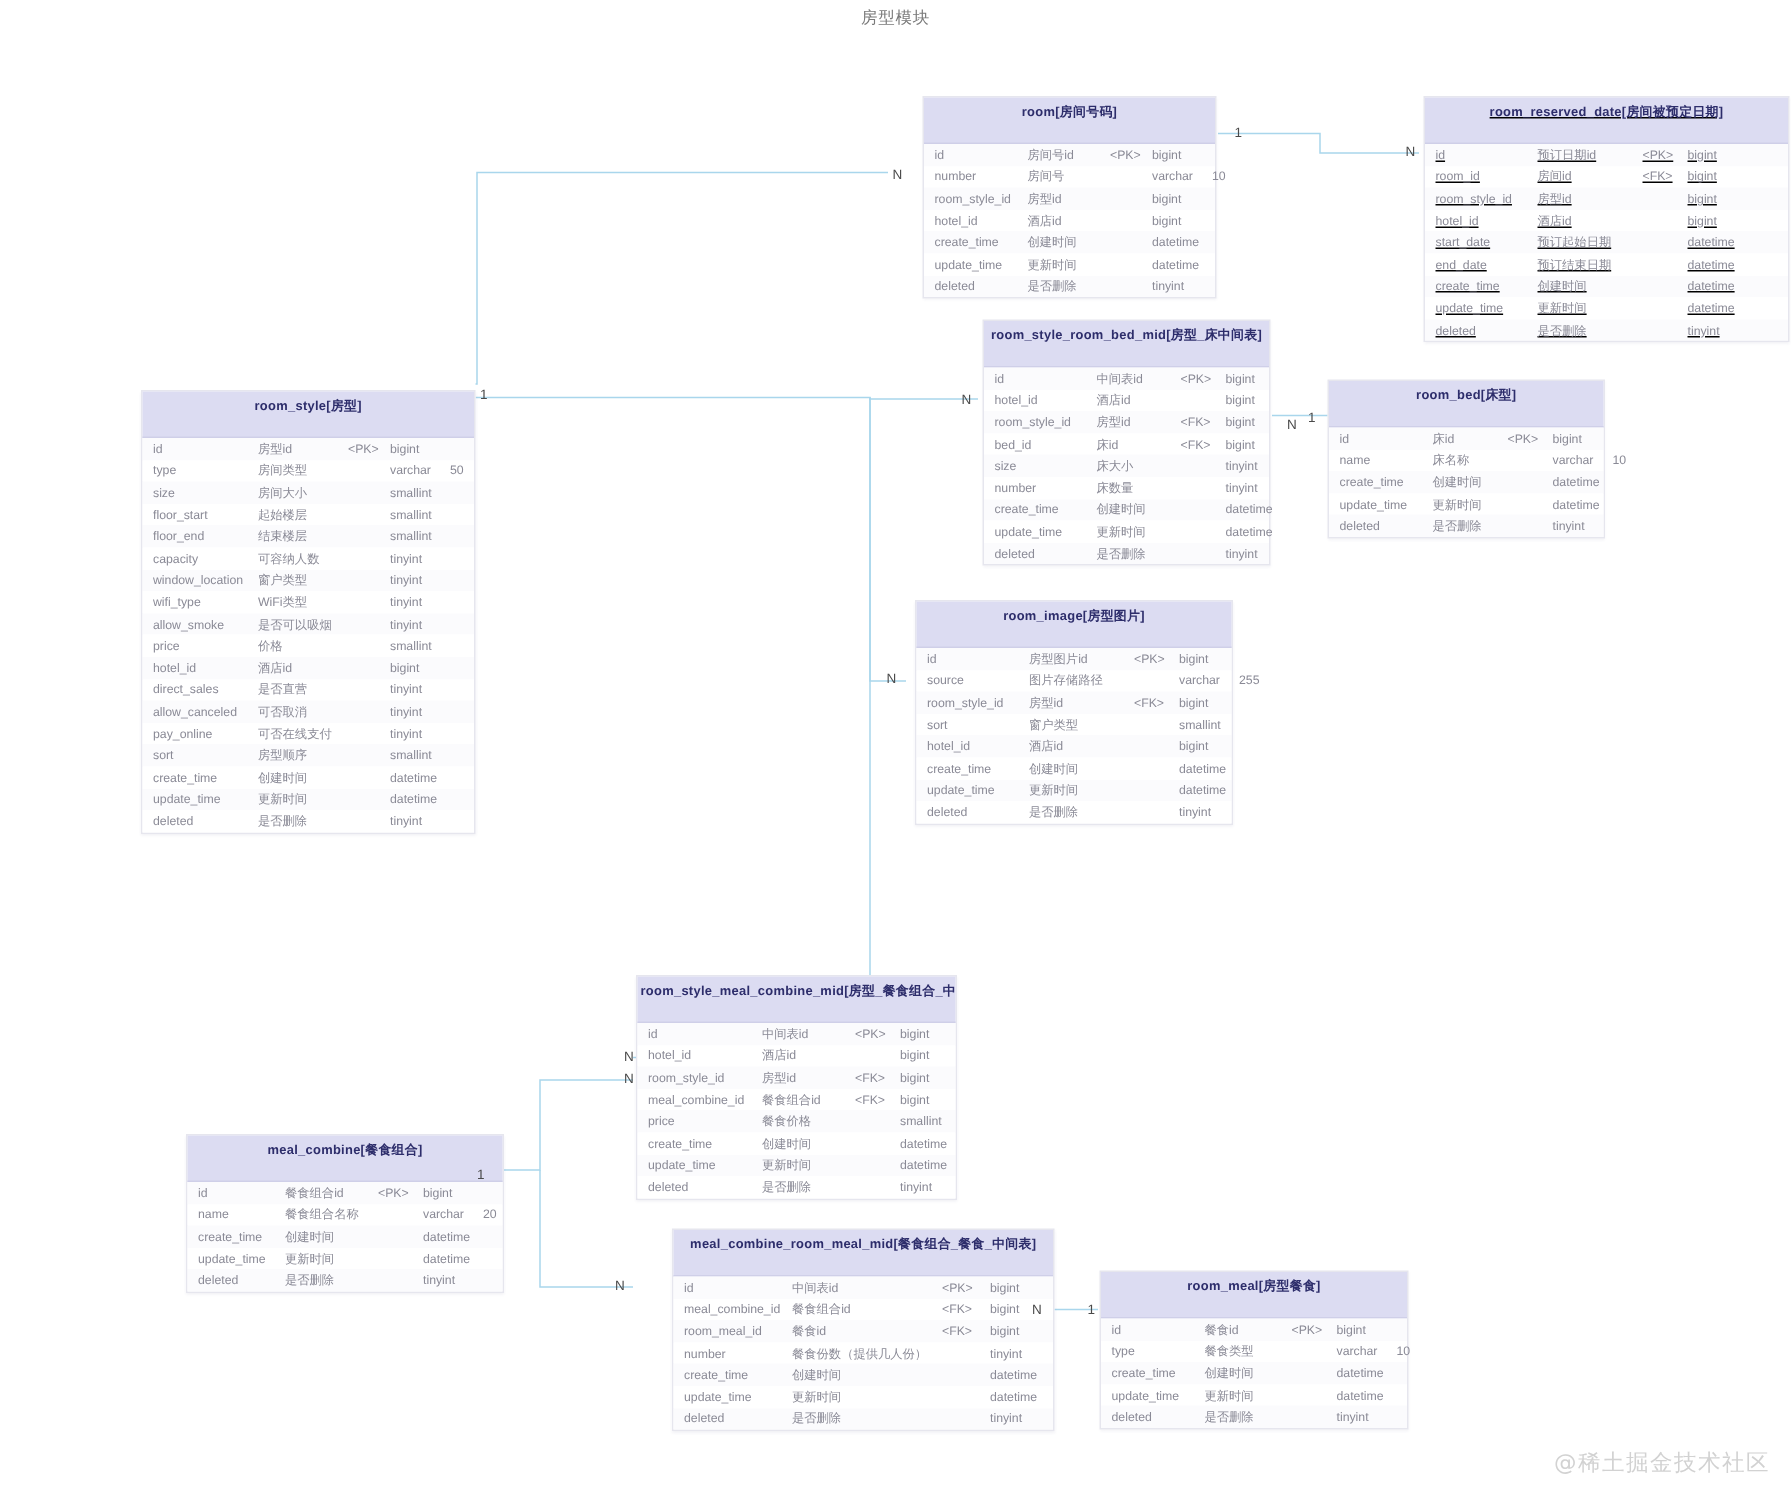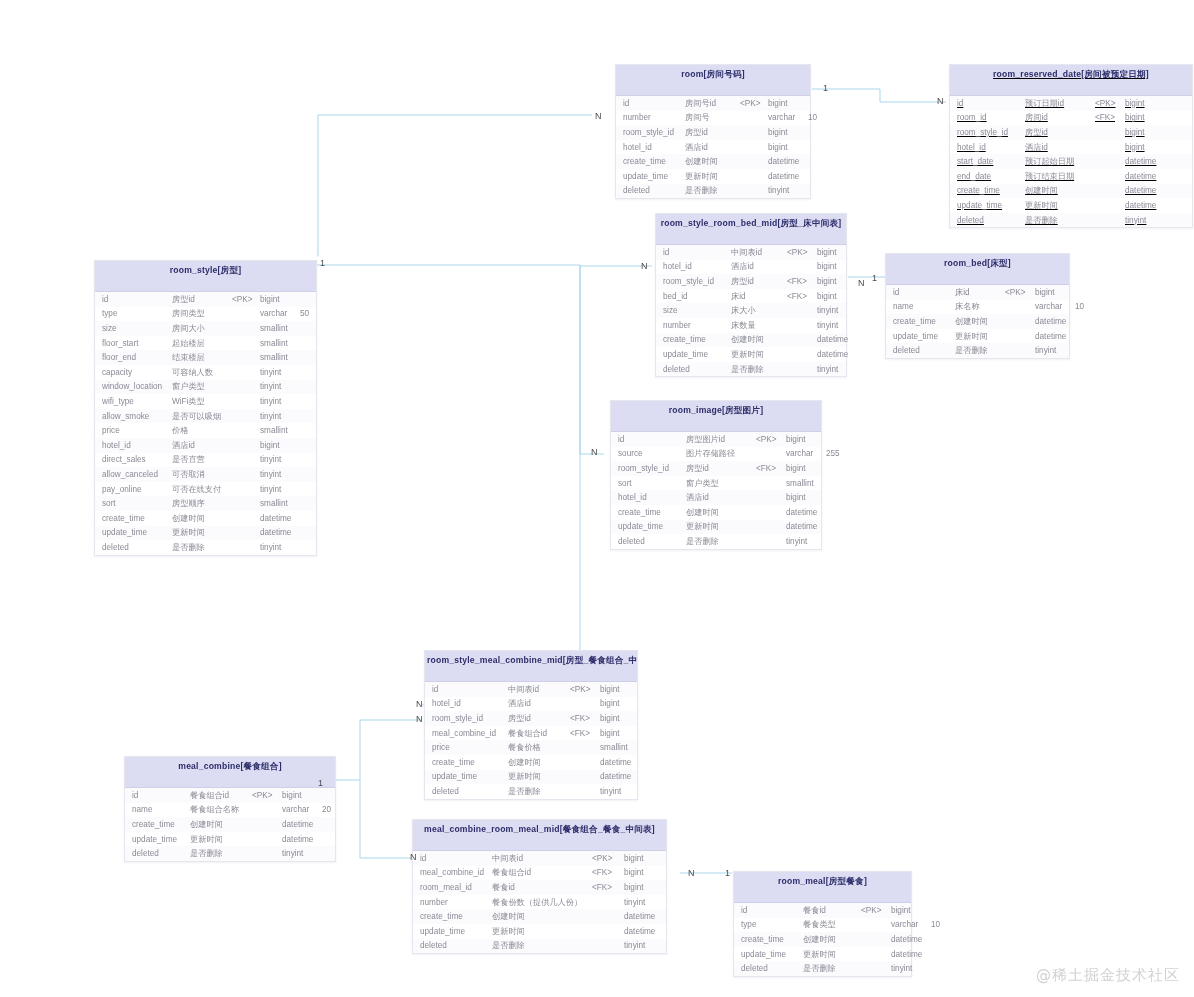--- a/index.html
+++ b/index.html
@@ -84,20 +84,21 @@
     position:absolute;right:14px;bottom:12px;
     font-size:15px;color:#d2d2d2;letter-spacing:1px;
     font-family:"DejaVu Sans",sans-serif;
   }
 </style>
 </head>
 <body>
 
 <div id="canvas">
 
+  <div class="diagram-title">房型模块</div>
 
   <svg class="links" viewBox="0 0 1194 997">
 
     <path d="M317,256 L318,256 L318,115 L592,115"></path>
 
     <path d="M812,89 L880,89 L880,102 L946,102"></path>
 
     <path d="M317,265 L580,265 L580,266 L652,266"></path>
 
     <path d="M848,277 L886,277"></path>
@@ -637,21 +638,21 @@
         <div class="erow">
           <span class="c-name">deleted</span>
           <span class="c-cn">是否删除</span>
           <span class="c-key"></span>
           <span class="c-type">tinyint</span>
           <span class="c-len"></span>
         </div>
       </div>
   </div>
 
-  <div class="entity w-mcrm" style="left:412px;top:819px;width:255px;">
+  <div class="entity w-mcrm" style="left:448px;top:819px;width:255px;">
     <div class="ehead">meal_combine_room_meal_mid[餐食组合_餐食_中间表]</div>
     <div>
         <div class="erow">
           <span class="c-name">id</span>
           <span class="c-cn">中间表id</span>
           <span class="c-key">&lt;PK&gt;</span>
           <span class="c-type">bigint</span>
           <span class="c-len"></span>
         </div>
         <div class="erow">
@@ -692,21 +693,21 @@
         <div class="erow">
           <span class="c-name">deleted</span>
           <span class="c-cn">是否删除</span>
           <span class="c-key"></span>
           <span class="c-type">tinyint</span>
           <span class="c-len"></span>
         </div>
       </div>
   </div>
 
-  <div class="entity w-rm" style="left:733px;top:847px;width:179px;margin-top:24px;">
+  <div class="entity w-rm" style="left:733px;top:847px;width:206px;">
     <div class="ehead">room_meal[房型餐食]</div>
     <div>
         <div class="erow">
           <span class="c-name">id</span>
           <span class="c-cn">餐食id</span>
           <span class="c-key">&lt;PK&gt;</span>
           <span class="c-type">bigint</span>
           <span class="c-len"></span>
         </div>
         <div class="erow">

